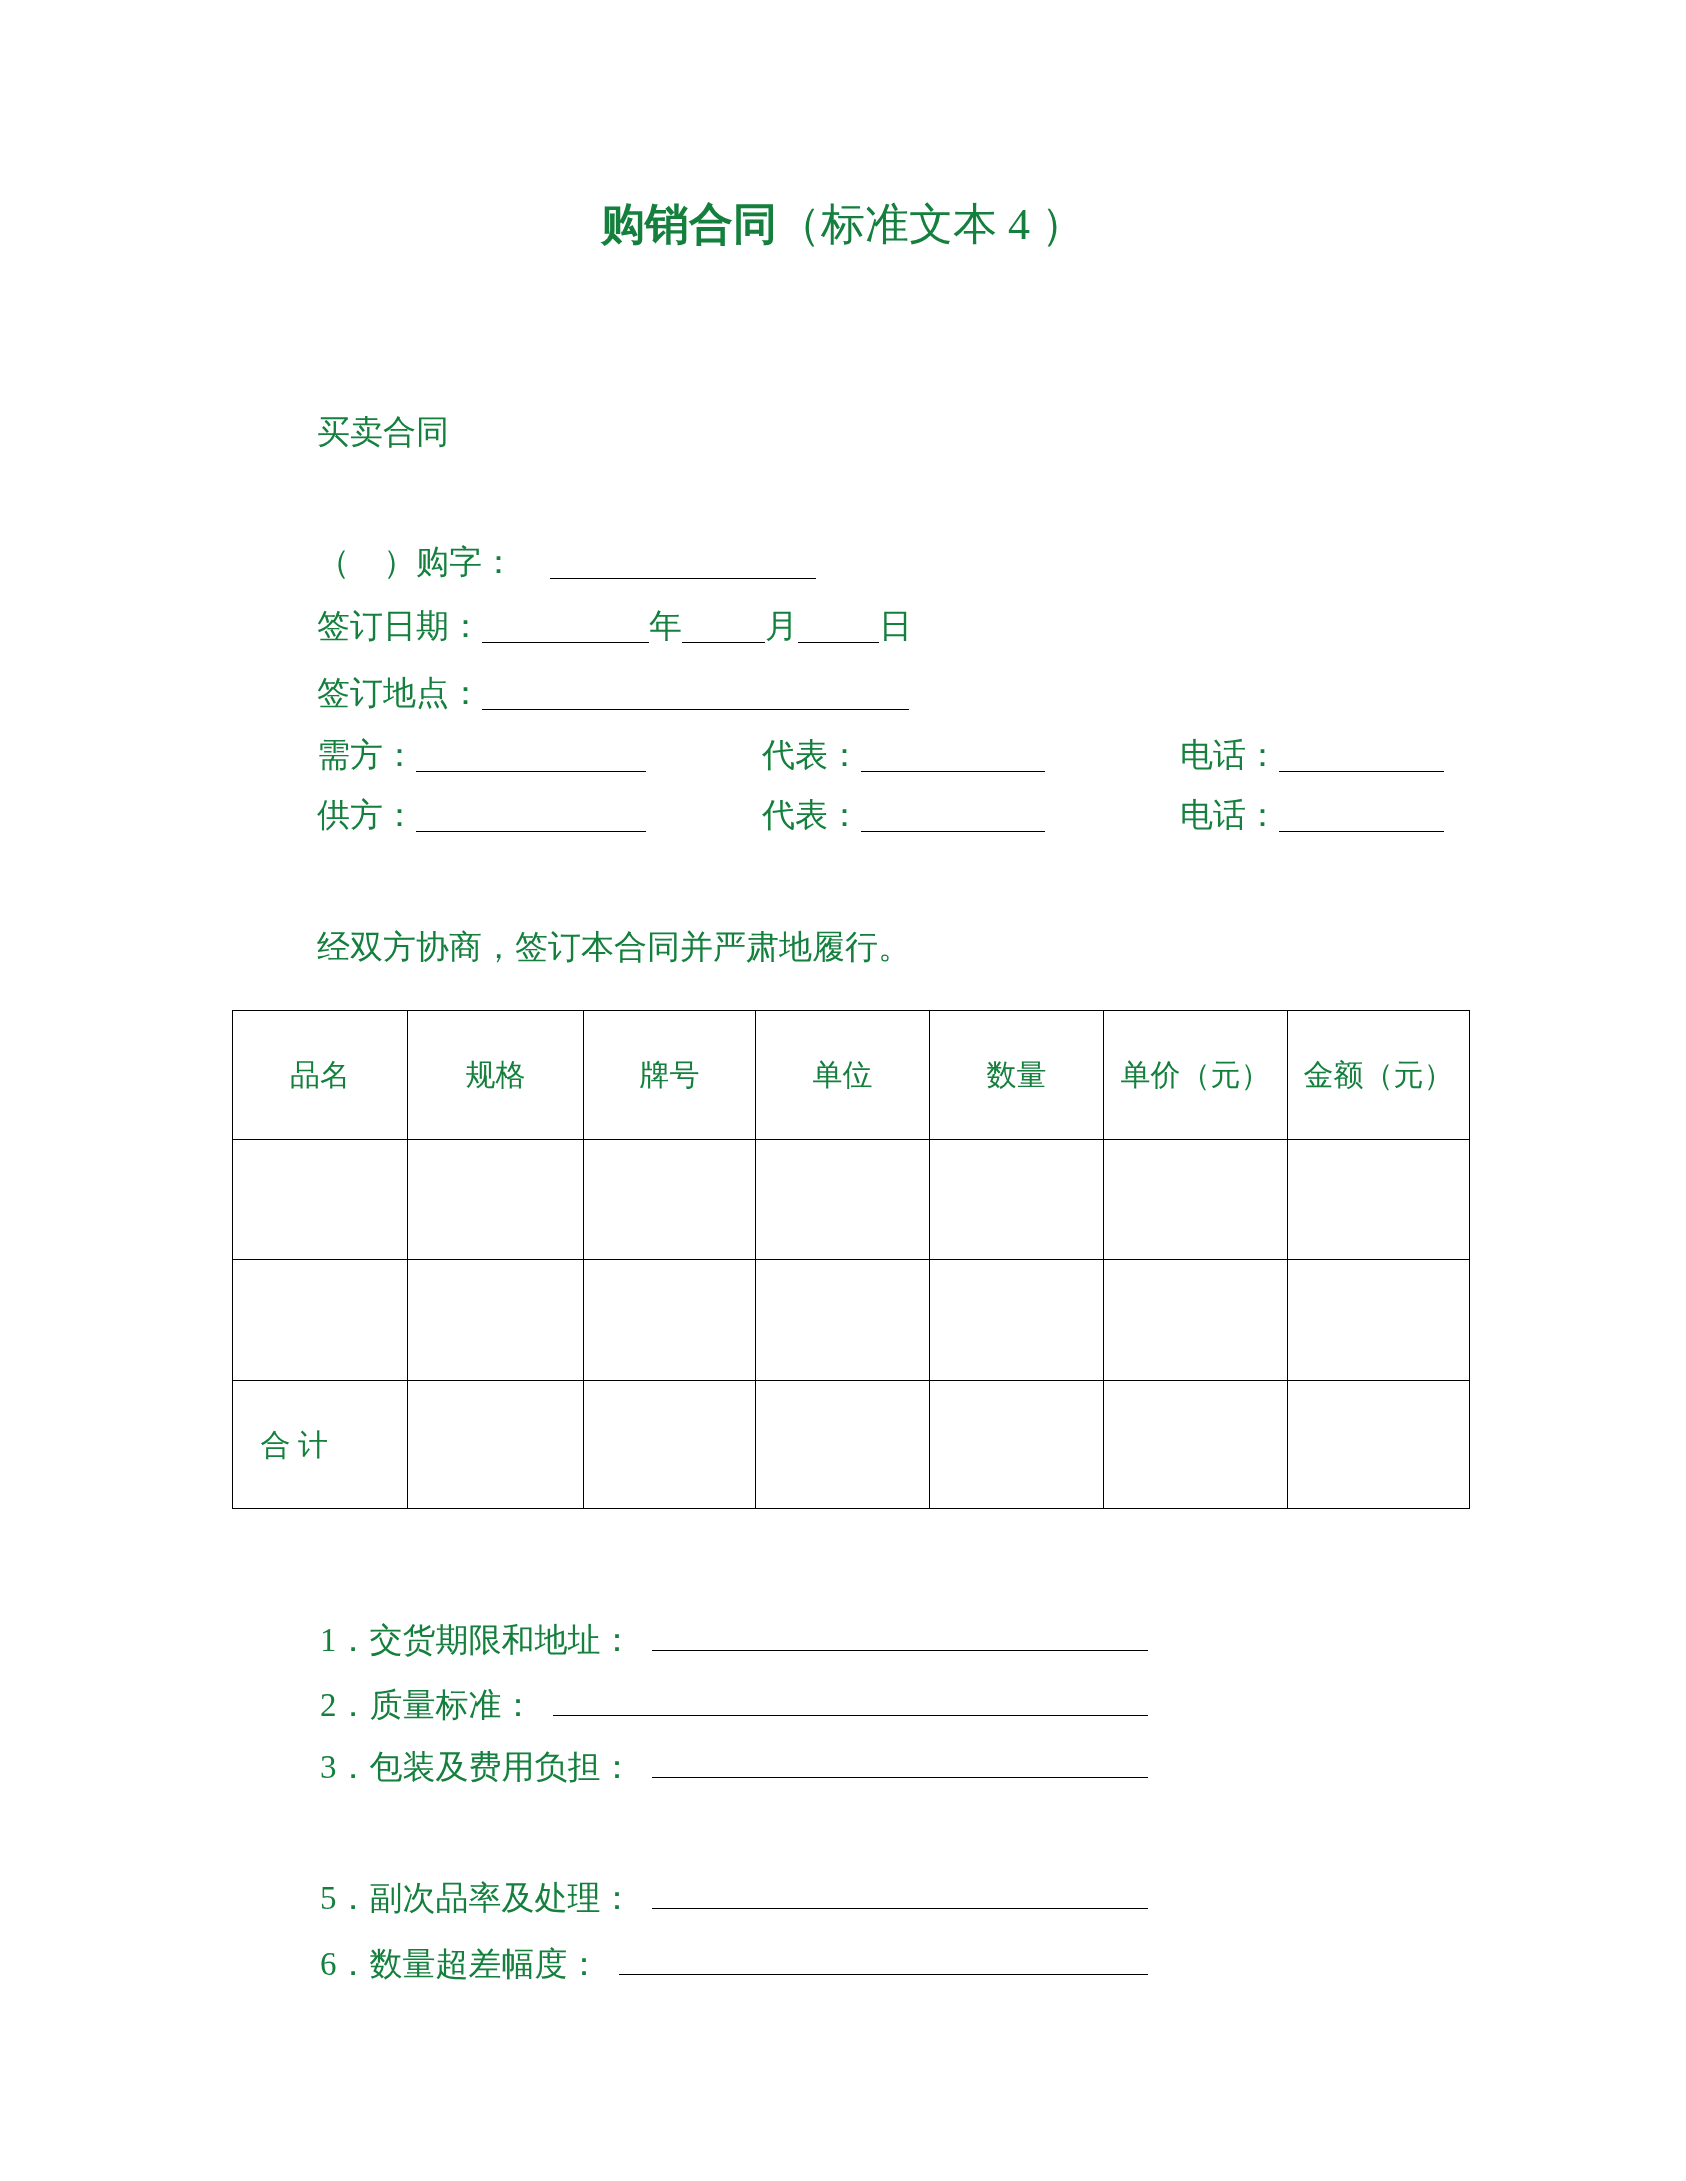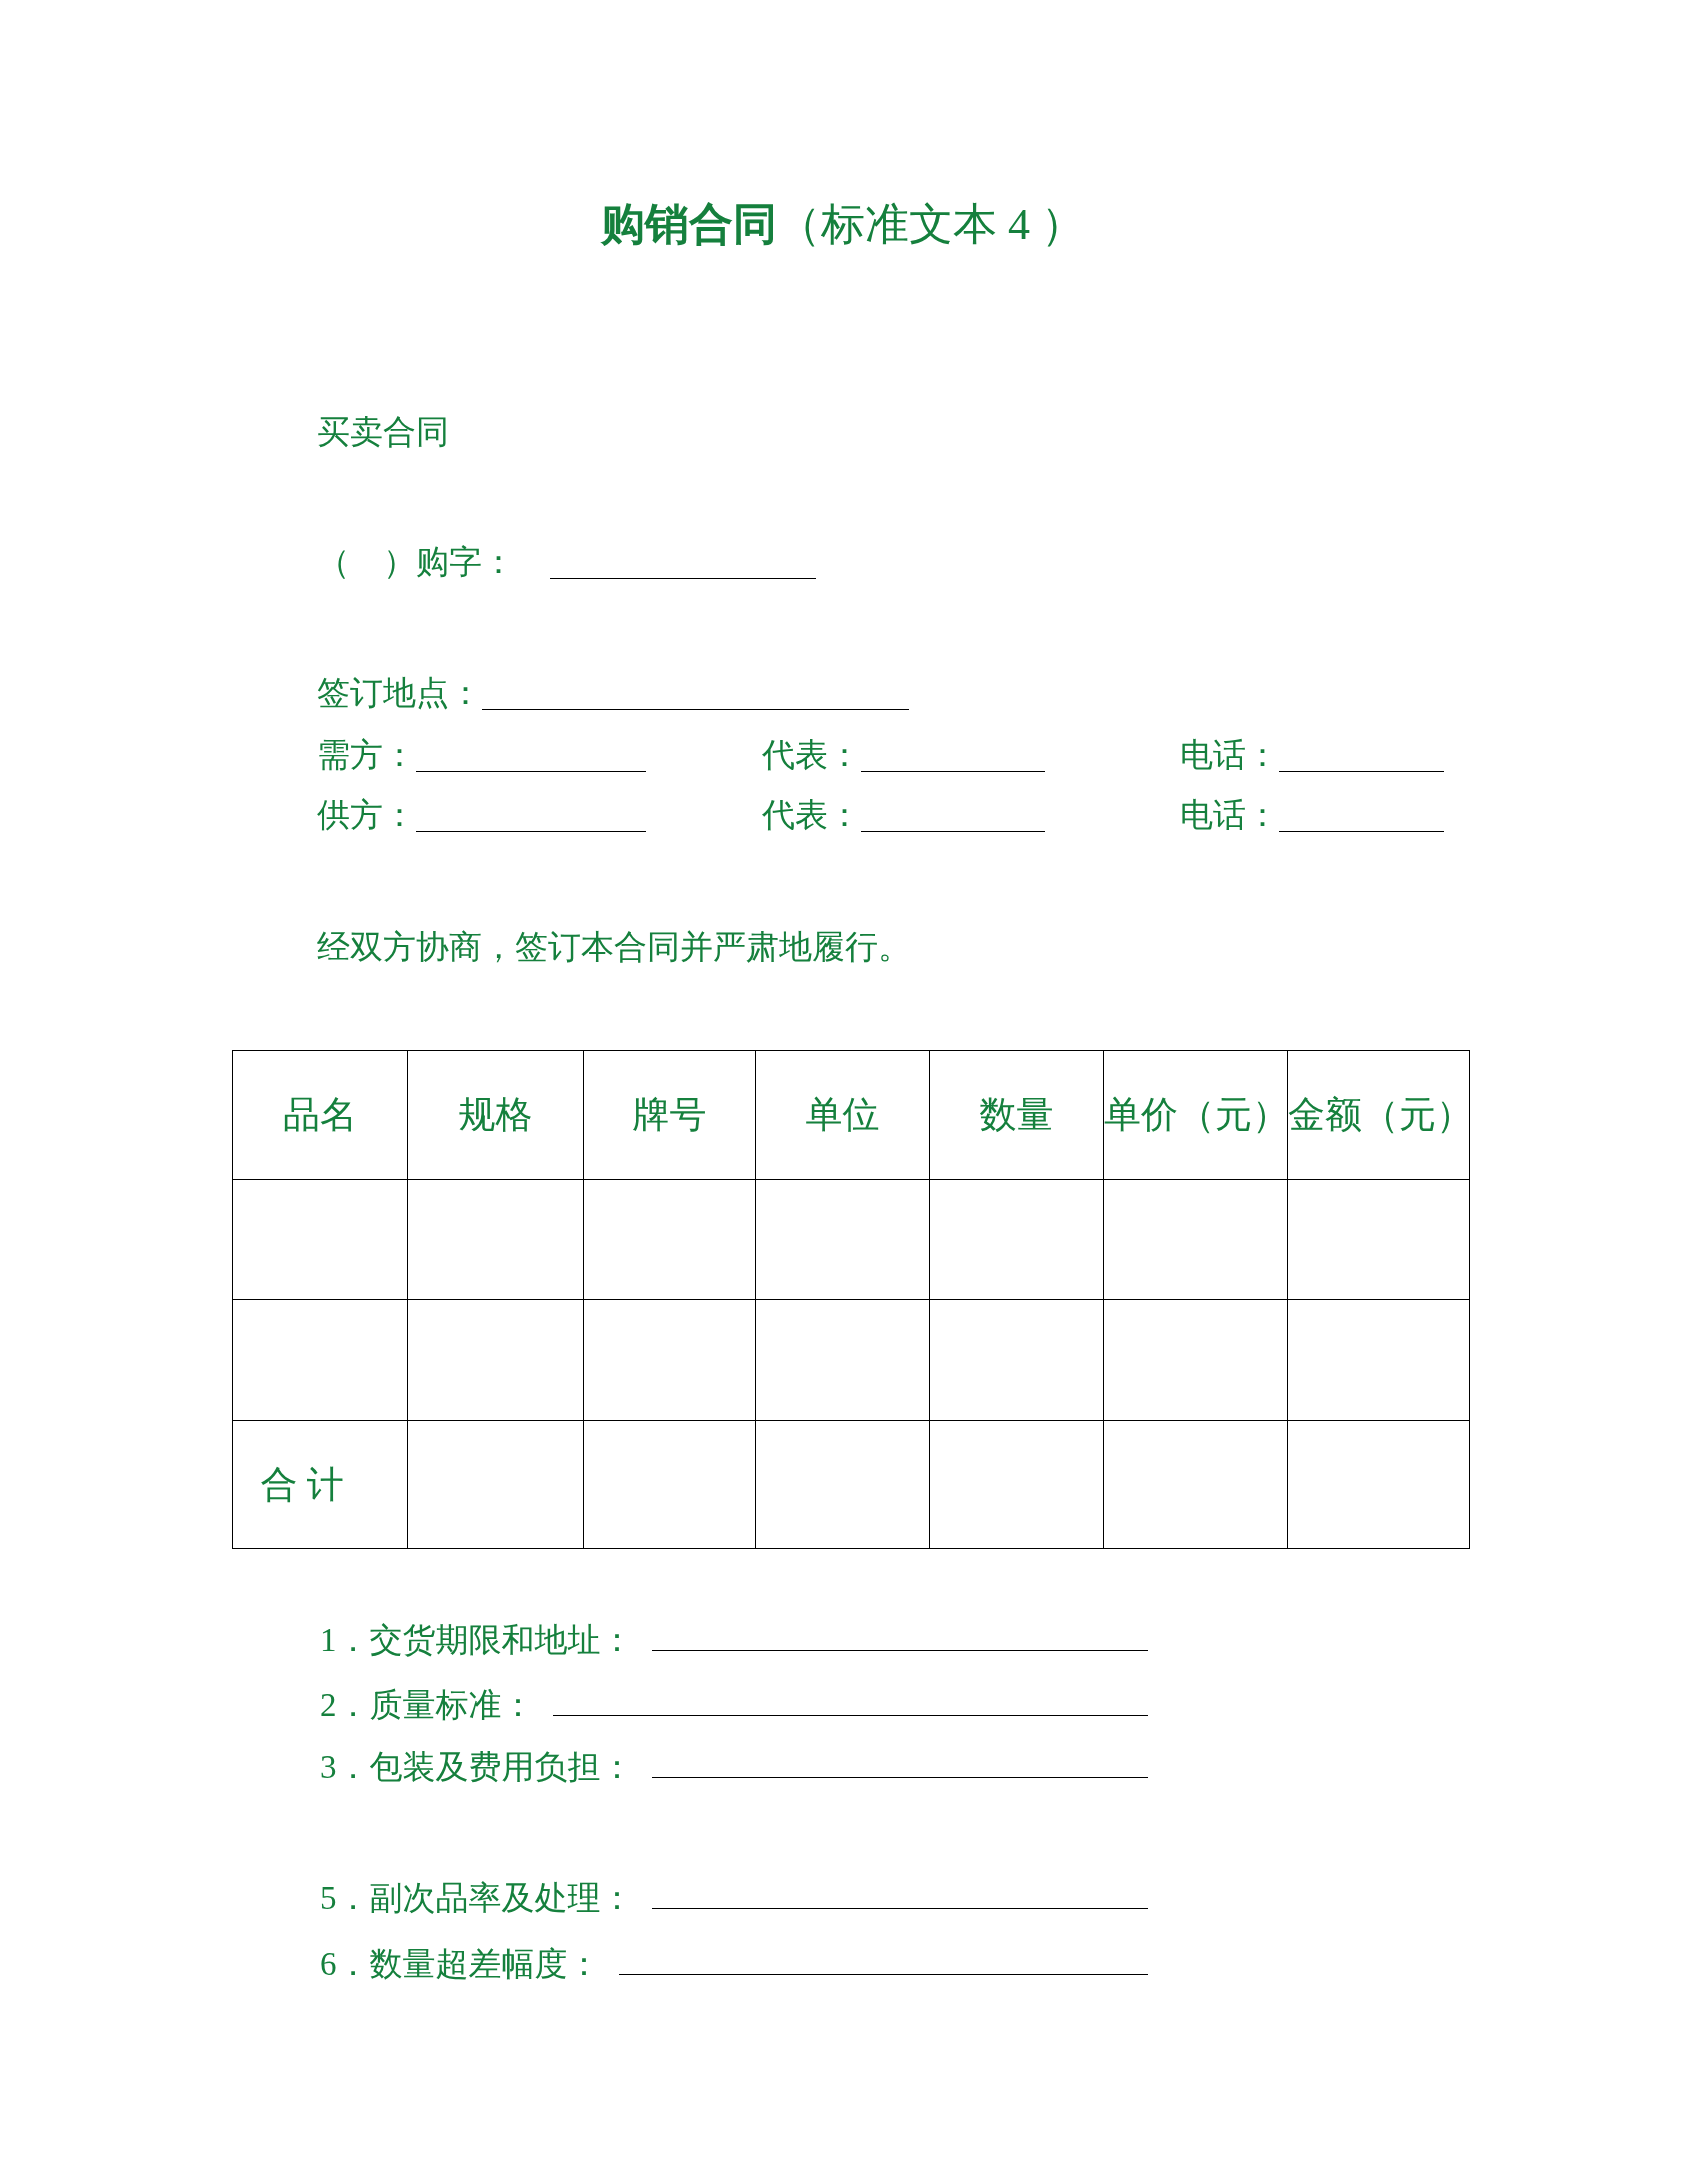--- a/index.html
+++ b/index.html
@@ -46,25 +46,25 @@
   }
   .fillrow .fill {
     flex: 1;
     height: 35px;
     border-bottom: 1.8px solid #000000;
     margin-bottom: -5.5px;
   }
   
   #goods-table {
     left: 232px;
-    top: 1050px;
+    top: 1010px;
     width: 1236px;
     border-collapse: collapse;
     table-layout: fixed;
-    font-size: 37px;
+    font-size: 30px;
   }
   #goods-table td, #goods-table th {
     border-left: 0.9px solid #000000;
     border-right: 0.9px solid #000000;
     border-top: 1.8px solid #000000;
     border-bottom: 1.8px solid #000000;
     font-weight: normal;
     text-align: center;
     vertical-align: middle;
     padding: 0;
@@ -85,20 +85,23 @@
   <div id="title" class="abs">
     <span class="t-main">购销合同</span><span class="t-suffix">（标准文本 4 ）</span>
   </div>
 
   <div class="abs line" style="left:317px; top:410px;">买卖合同</div>
 
   <div class="abs line" style="left:317px; top:540px;">
     <span>（　）购字：</span><span style="display:inline-block;width:35px;"></span><span class="u" style="width:266px;"></span>
   </div>
 
+  <div class="abs line" style="left:317px; top:604px;">
+    <span>签订日期：</span><span class="u" style="width:167px;"></span><span>年</span><span class="u" style="width:83px;"></span><span>月</span><span class="u" style="width:81px;"></span><span>日</span>
+  </div>
 
   <div class="abs line" style="left:317px; top:671px;">
     <span>签订地点：</span><span class="u" style="width:427px;"></span>
   </div>
 
   <div class="abs" style="left:0; top:733px; width:1686px; height:44px;">
     <span class="abs line" style="left:317px;">
       <span>需方：</span><span class="u" style="width:230px;"></span>
     </span>
     <span class="abs line" style="left:762px;">

